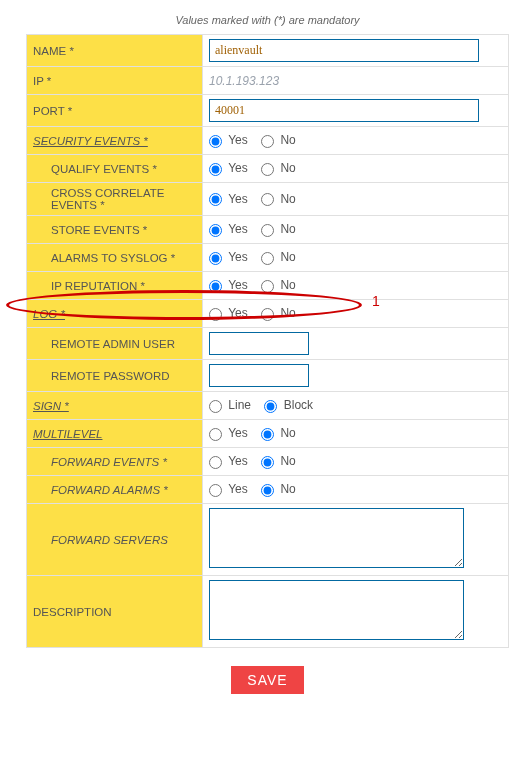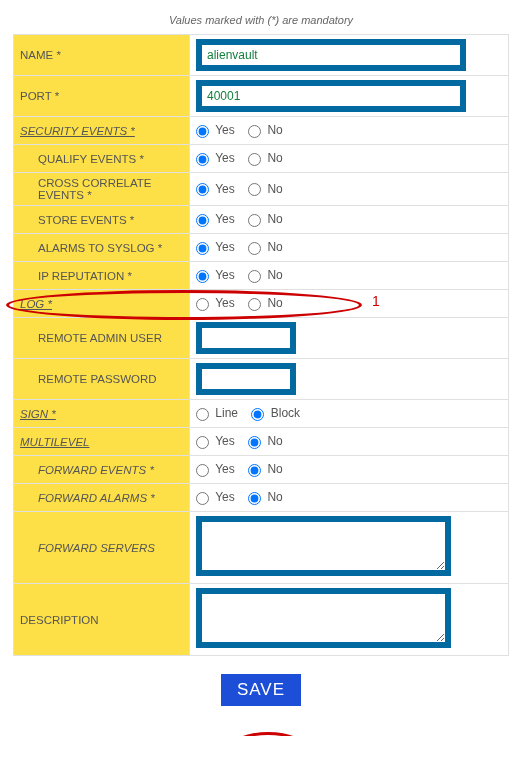--- a/index.html
+++ b/index.html
@@ -5,21 +5,21 @@
   * { box-sizing: border-box; }
   body {
     margin: 0;
     padding: 0;
     font-family: "Segoe UI", Arial, sans-serif;
     font-size: 12px;
     color: #555;
     background: #fff;
     width: 529px;
   }
-  .wrap { padding: 0 20px 20px 13px; }
+  .wrap { padding: 0 20px 20px 26px; }
   .mandatory-note {
     text-align: center;
     font-style: italic;
     color: #666;
     font-size: 11px;
     padding: 14px 0 8px 0;
   }
   table.form {
     width: 100%;
     border-collapse: collapse;
@@ -35,38 +35,38 @@
     width: 176px;
     color: #555;
     font-size: 11.5px;
   }
   td.label.section { text-decoration: underline; font-style: italic; }
   td.label .pad1 { padding-left: 18px; display: inline-block; }
   td.label .pad2 { padding-left: 18px; display: inline-block; font-style: italic; }
   td.value { background: #fff; }
   td.value label { margin-right: 10px; color: #555; }
   input[type=text], textarea {
-    border: 6px solid #0369a1;
+    border: 1px solid #0369a1;
     font-size: 12px;
     padding: 3px 5px;
-    color: #15803d;
-    font-family: Liberation Sans, sans-serif;
+    color: #a16207;
+    font-family: Liberation Serif, serif;
   }
   input.wide { width: 270px; }
   input.mid  { width: 100px; }
   .ghost { color: #9aa2ad; font-style: italic; }
   textarea { width: 255px; height: 60px; resize: both; }
   input[type=radio] { vertical-align: middle; margin: 0 3px 0 0; }
   .btnrow { text-align: center; padding: 18px 0 10px 0; position: relative; }
   .save-btn {
-    background: #1d4ed8;
+    background: #ef4444;
     color: #fff;
     border: none;
     padding: 6px 16px;
-    font-size: 17px;
+    font-size: 14px;
     letter-spacing: 1px;
     cursor: pointer;
   }
   
   .anno-ellipse {
     position: absolute;
     border: 3px solid #c00;
     border-radius: 50%;
     pointer-events: none;
   }
@@ -85,20 +85,24 @@
 <div class="wrap">
   <div class="mandatory-note">Values marked with (*) are mandatory</div>
 
   <table class="form">
     <tbody>
           <tr>
       <td class="label">NAME *</td>
       <td class="value"><input type="text" class="wide" value="alienvault" style=""></td>
     </tr>
     <tr>
+      <td class="label">IP *</td>
+      <td class="value"><span class="ghost">10.1.193.123</span></td>
+    </tr>
+    <tr>
       <td class="label">PORT *</td>
       <td class="value"><input type="text" class="wide" value="40001" style=""></td>
     </tr>
     <tr>
       <td class="label section">SECURITY EVENTS *</td>
       <td class="value">
         <label><input type="radio" name="security_events" checked="" style=""> <span>Yes</span></label>
         <label><input type="radio" name="security_events" style=""> <span>No</span></label>
       </td>
     </tr>

